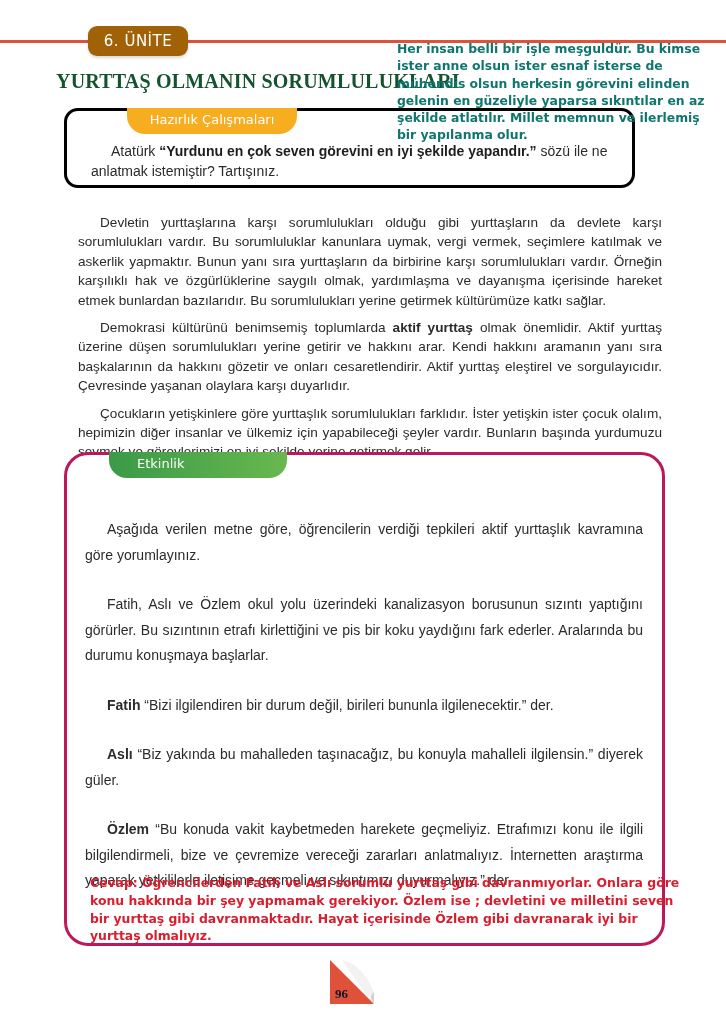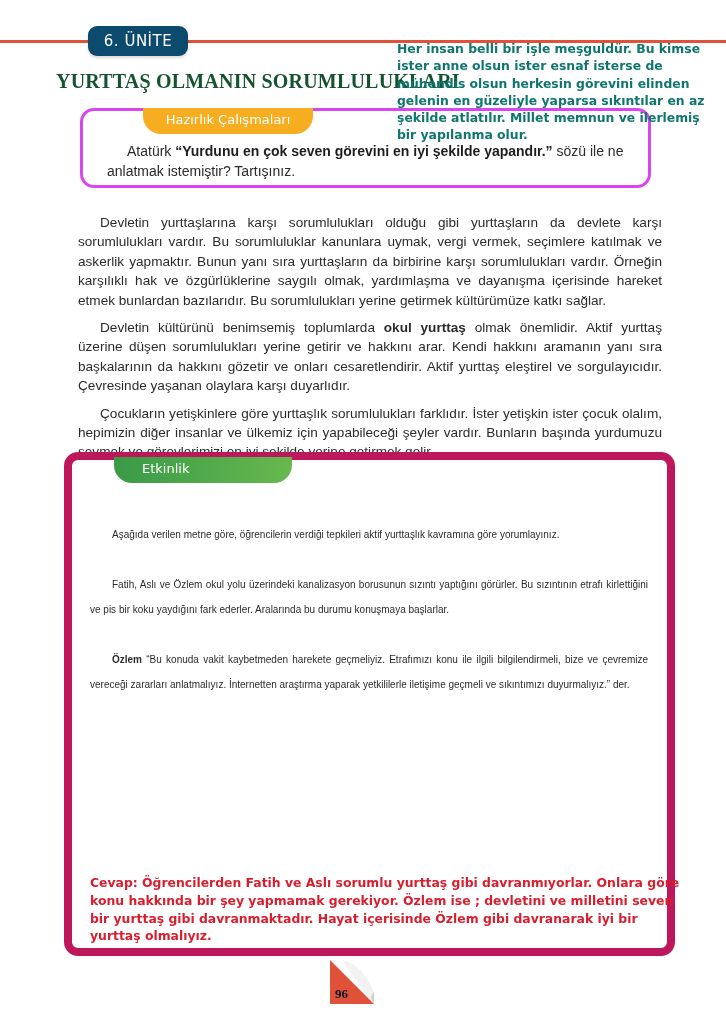--- a/index.html
+++ b/index.html
@@ -5,67 +5,67 @@
     html, body { margin: 0; padding: 0; }
     body {
       width: 726px; height: 1024px; background: #ffffff; position: relative; overflow: hidden;
       font-family: "Liberation Sans", "DejaVu Sans", sans-serif; color: #2b2b2b;
     }
     .top-line {
       position: absolute; left: 0; top: 40px; width: 726px; height: 3px; background: #e0513a;
     }
     .unit-badge {
       position: absolute; left: 88px; top: 26px; width: 100px; height: 30px;
-      background: #0c4a6e; border-radius: 9px; color: #fff;
+      background: #a16207; border-radius: 9px; color: #fff;
       font-family: "DejaVu Sans", sans-serif; font-size: 15px; line-height: 30px; text-align: center;
       box-shadow: 0 2px 3px rgba(0,0,0,0.15); letter-spacing: 0.5px;
     }
     .section-title {
       position: absolute; left: 56px; top: 70px;
       font-family: "Liberation Serif", "DejaVu Serif", serif; font-weight: bold; font-size: 20px;
       color: #14532d; letter-spacing: 0.2px;
     }
     .note-red {
       position: absolute; left: 397px; top: 40px; width: 320px;
       color: #0f766e; font-weight: bold; font-size: 12.4px; line-height: 17.3px;
       font-family: "DejaVu Sans", sans-serif; z-index: 5;
     }
     .prep-box {
       position: absolute; left: 64px; top: 108px; width: 565px; height: 74px;
-      border: 3px solid #d946ef; border-radius: 14px; background: #fff; margin-left: 16px;
+      border: 3px solid #000000; border-radius: 14px; background: #fff;
     }
     .prep-tab {
       position: absolute; left: 60px; top: -3px; width: 170px; height: 26px;
       background: #f6ae20; border-radius: 0 0 18px 18px; color: #fff;
       font-family: "DejaVu Sans", sans-serif; font-size: 13px; line-height: 24px; text-align: center;
     }
     .prep-text {
       position: absolute; left: 24px; top: 30px; width: 545px;
       font-size: 14px; line-height: 20px; color: #2b2b2b; text-indent: 20px;
     }
     .prep-text b { font-weight: bold; color: #1e1e1e; }
     .body-text {
       position: absolute; left: 70px; top: 205px; width: 600px;
       font-size: 13.6px; line-height: 19.4px; color: #2b2b2b; text-align: justify;
     }
     .body-text p { margin: 8px; text-indent: 22px; }
     .body-text b { font-weight: bold; }
     .act-box {
       position: absolute; left: 64px; top: 452px; width: 595px; height: 488px;
-      border: 8px solid #be185d; border-radius: 14px; background: #fff;
+      border: 3px solid #be185d; border-radius: 24px; background: #fff;
     }
     .act-tab {
       position: absolute; left: 42px; top: -3px; width: 178px; height: 26px;
       background: linear-gradient(to right, #3a9a48, #68b84e); border-radius: 0 0 18px 18px; color: #fff;
       font-family: "DejaVu Sans", sans-serif; font-size: 13px; line-height: 24px; padding-left: 28px;
       box-sizing: border-box;
     }
     .act-content {
       position: absolute; left: 18px; top: 62px; width: 558px;
-      font-size: 10px; line-height: 25.5px; color: #2b2b2b; text-align: justify;
+      font-size: 14px; line-height: 25.5px; color: #2b2b2b; text-align: justify;
     }
     .act-content p { margin: 0 0 24px 0; text-indent: 22px; }
     .act-content p.last { margin-bottom: 16px; }
     .act-content b { font-weight: bold; }
     .answer-red {
       position: absolute; left: 90px; top: 874px; width: 600px;
       color: #d81e2e; font-weight: bold; font-size: 12.4px; line-height: 17.8px;
       font-family: "DejaVu Sans", sans-serif; z-index: 5;
     }
     .page-num {
@@ -87,29 +87,31 @@
 
 <div class="prep-box">
   <div class="prep-tab">Hazırlık Çalışmaları</div>
   <div class="prep-text">
     <span>Atatürk </span><b>“Yurdunu en çok seven görevini en iyi şekilde yapandır.”</b><span> sözü ile ne anlatmak istemiştir? Tartışınız.</span>
   </div>
 </div>
 
 <div class="body-text">
   <p>Devletin yurttaşlarına karşı sorumlulukları olduğu gibi yurttaşların da devlete karşı sorumlulukları vardır. Bu sorumluluklar kanunlara uymak, vergi vermek, seçimlere katılmak ve askerlik yapmaktır. Bunun yanı sıra yurttaşların da birbirine karşı sorumlulukları vardır. Örneğin karşılıklı hak ve özgürlüklerine saygılı olmak, yardımlaşma ve dayanışma içerisinde hareket etmek bunlardan bazılarıdır. Bu sorumlulukları yerine getirmek kültürümüze katkı sağlar.</p>
-  <p><span>Devletin kültürünü benimsemiş toplumlarda </span><b>okul yurttaş</b><span> olmak önemlidir. Aktif yurttaş üzerine düşen sorumlulukları yerine getirir ve hakkını arar. Kendi hakkını aramanın yanı sıra başkalarının da hakkını gözetir ve onları cesaretlendirir. Aktif yurttaş eleştirel ve sorgulayıcıdır. Çevresinde yaşanan olaylara karşı duyarlıdır.</span></p>
+  <p><span>Demokrasi kültürünü benimsemiş toplumlarda </span><b>aktif yurttaş</b><span> olmak önemlidir. Aktif yurttaş üzerine düşen sorumlulukları yerine getirir ve hakkını arar. Kendi hakkını aramanın yanı sıra başkalarının da hakkını gözetir ve onları cesaretlendirir. Aktif yurttaş eleştirel ve sorgulayıcıdır. Çevresinde yaşanan olaylara karşı duyarlıdır.</span></p>
   <p>Çocukların yetişkinlere göre yurttaşlık sorumlulukları farklıdır. İster yetişkin ister çocuk olalım, hepimizin diğer insanlar ve ülkemiz için yapabileceği şeyler vardır. Bunların başında yurdumuzu sevmek ve görevlerimizi en iyi şekilde yerine getirmek gelir.</p>
 </div>
 
 <div class="act-box">
   <div class="act-tab">Etkinlik</div>
   <div class="act-content">
     <p>Aşağıda verilen metne göre, öğrencilerin verdiği tepkileri aktif yurttaşlık kavramına göre yorumlayınız.</p>
     <p>Fatih, Aslı ve Özlem okul yolu üzerindeki kanalizasyon borusunun sızıntı yaptığını görürler. Bu sızıntının etrafı kirlettiğini ve pis bir koku yaydığını fark ederler. Aralarında bu durumu konuşmaya başlarlar.</p>
+    <p><b>Fatih</b><span> “Bizi ilgilendiren bir durum değil, birileri bununla ilgilenecektir.” der.</span></p>
+    <p><b>Aslı</b><span> “Biz yakında bu mahalleden taşınacağız, bu konuyla mahalleli ilgilensin.” diyerek güler.</span></p>
     <p class="last"><b>Özlem</b><span> “Bu konuda vakit kaybetmeden harekete geçmeliyiz. Etrafımızı konu ile ilgili bilgilendirmeli, bize ve çevremize vereceği zararları anlatmalıyız. İnternetten araştırma yaparak yetkililerle iletişime geçmeli ve sıkıntımızı duyurmalıyız.” der.</span></p>
   </div>
 </div>
 
 <div class="answer-red">Cevap: Öğrencilerden  Fatih ve Aslı sorumlu yurttaş gibi davranmıyorlar. Onlara göre konu hakkında bir şey yapmamak gerekiyor. Özlem ise ; devletini ve milletini seven bir yurttaş gibi davranmaktadır.  Hayat içerisinde Özlem gibi davranarak iyi bir yurttaş olmalıyız.</div>
 
 <div class="page-num">
   <svg width="52" height="52" viewBox="0 0 52 52">
     <polygon points="2,2 2,46 46,46" fill="#e0513a"></polygon>
     <path d="M14,2 Q34,6 46,34 L46,46 Q30,26 14,2 Z" fill="#f2f2f2"></path>

